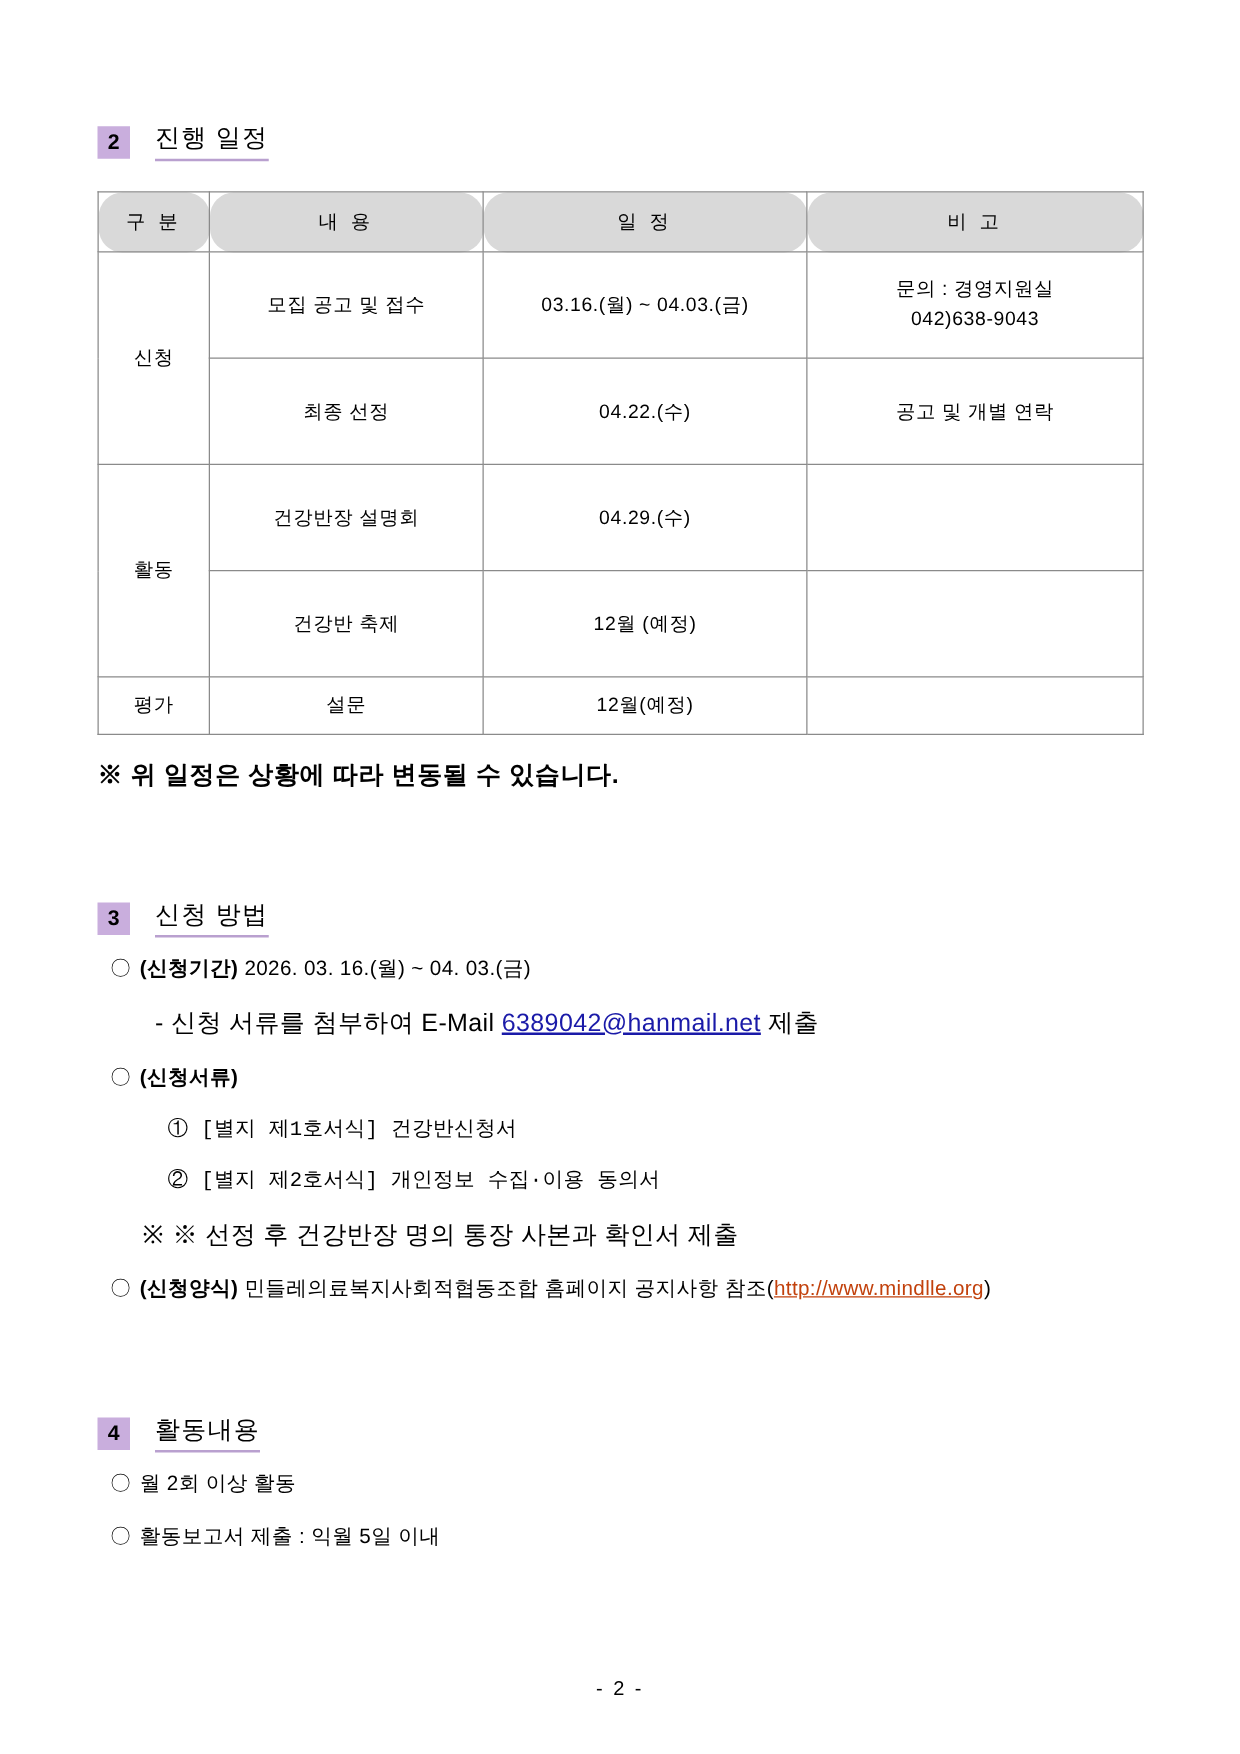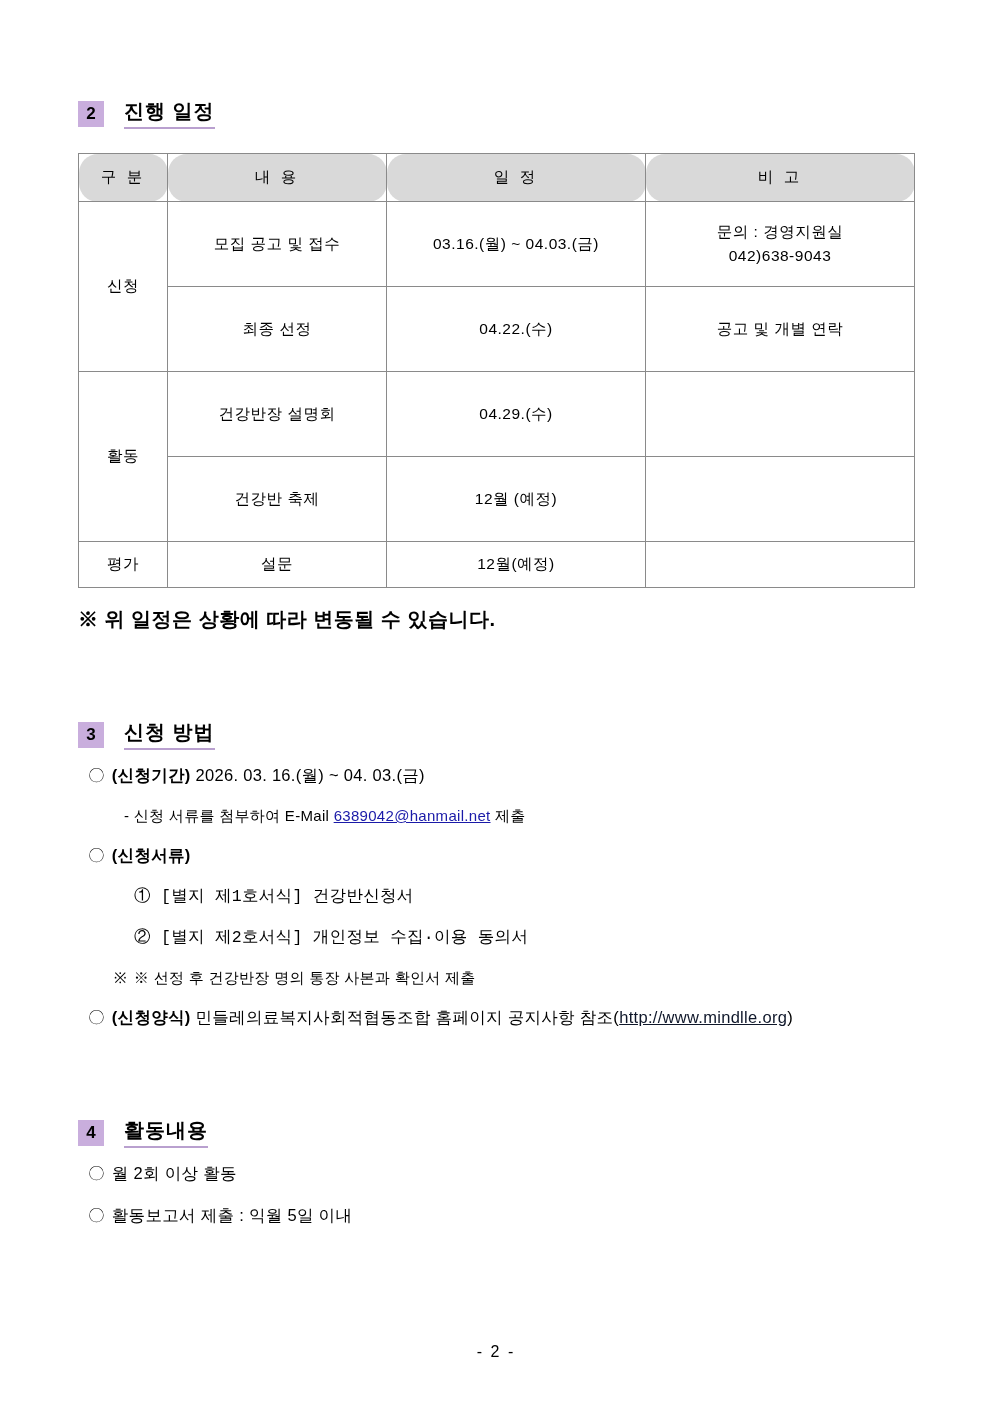--- a/index.html
+++ b/index.html
@@ -37,21 +37,21 @@
     color: #000;
     font-size: 17px;
     font-weight: bold;
     display: flex;
     align-items: center;
     justify-content: center;
     flex: 0 0 auto;
   }
   .section-title {
     font-size: 20px;
-    font-weight: bold;
+    font-weight: normal;
     margin-left: 20px;
     letter-spacing: 1px;
     padding-bottom: 2px;
     border-bottom: 2px solid #b9a0cf;
     display: inline-block;
     line-height: 1.35;
   }
 
   
   table.schedule {
@@ -101,37 +101,37 @@
     padding-left: 10px;
     letter-spacing: 0.3px;
   }
   .b-mark {
     margin-right: 7px;
   }
   .b-strong {
     font-weight: bold;
   }
   .sub-item {
-    font-size: 15px;
+    font-size: 20px;
     margin: 0 0 18px 46px;
     line-height: 1.4;
     letter-spacing: 0.3px;
   }
   .sub-item2 {
     font-size: 16.5px;
     margin: 0 0 18px 56px;
     line-height: 1.4;
     letter-spacing: 0.3px;
     font-family: Liberation Mono, monospace;
   }
   .small-note {
     font-size: 13.5px;
   }
   a.link {
-    color: #0f172a;
+    color: #c2410c;
     text-decoration: underline;
   }
   .mail-link {
     color: #1a1aa8;
     text-decoration: underline;
   }
 
   .gap-lg { height: 86px; }
   .gap-md { height: 70px; }
 

